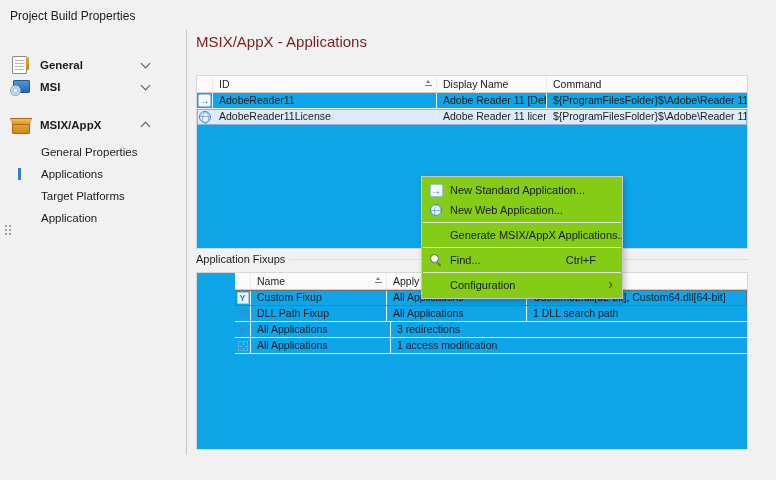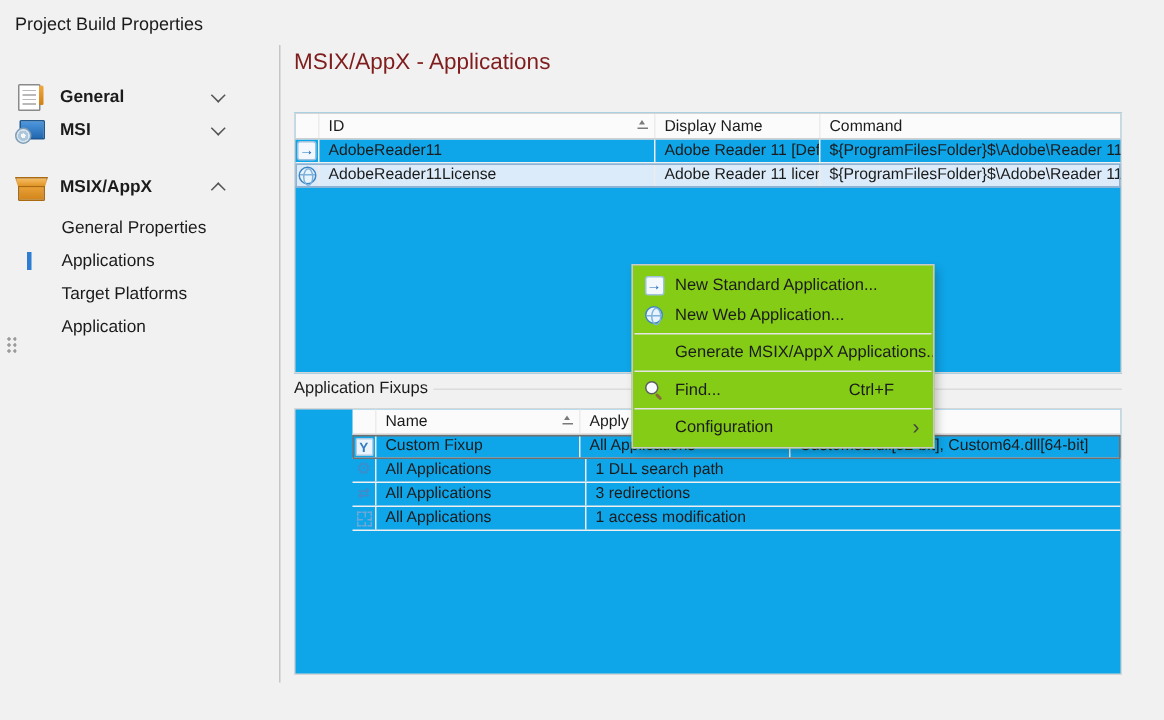--- a/index.html
+++ b/index.html
@@ -220,20 +220,21 @@
         </div>
       <div class="cell c1">Custom Fixup</div>
       <div class="cell c2">All Applications</div>
       <div class="cell c3">Custom32.dll[32-bit], Custom64.dll[64-bit]</div>
     </div>
 
     <div class="trow tdata">
       <div class="cell c-icon">
           <span class="ico icon-gear"></span>
         </div>
+      <div class="cell c1">DLL Path Fixup</div>
       <div class="cell c2">All Applications</div>
       <div class="cell c3">1 DLL search path</div>
     </div>
 
     <div class="trow tdata">
       <div class="cell c-icon">
           <span class="ico icon-shuffle"></span>
         </div>
       <div class="cell c2">All Applications</div>
       <div class="cell c3">3 redirections</div>

